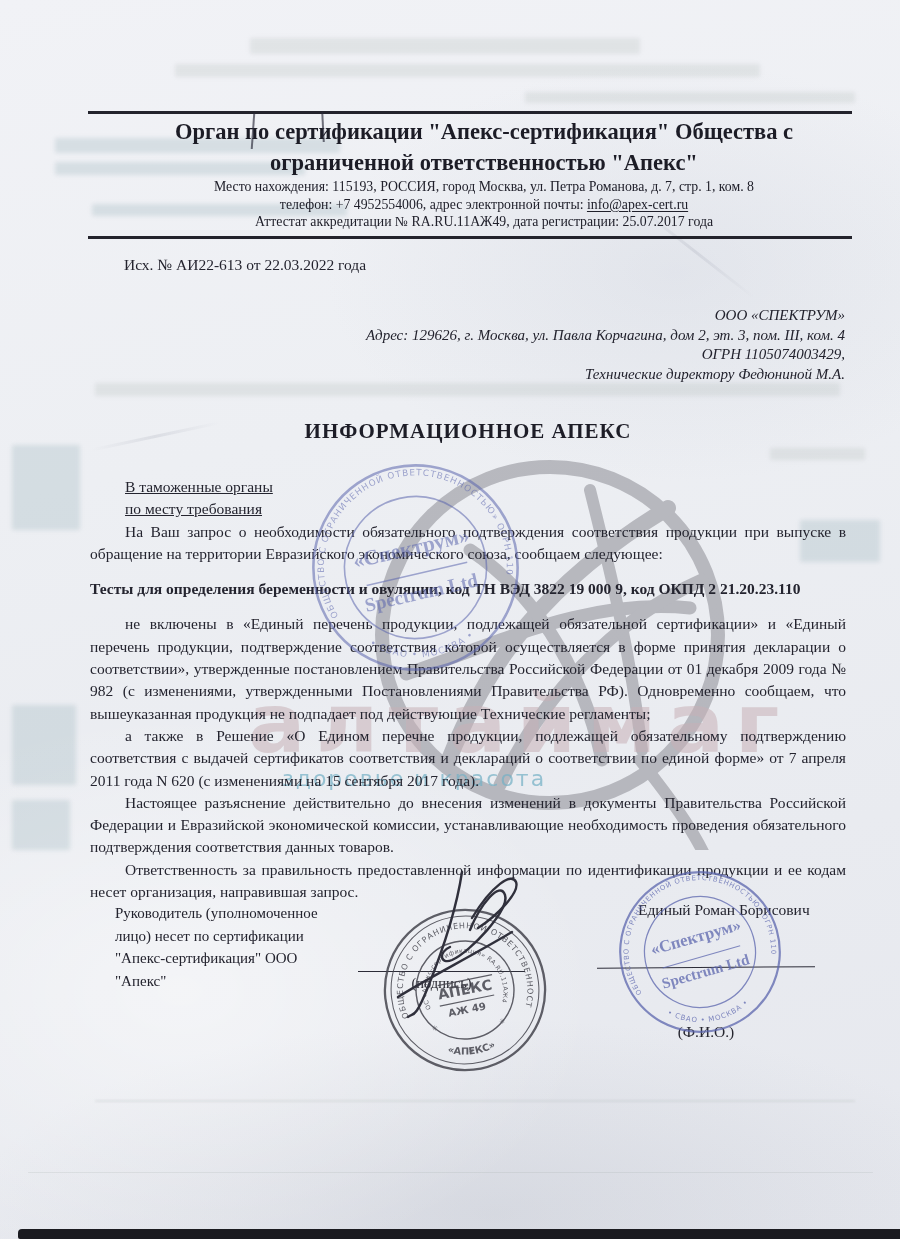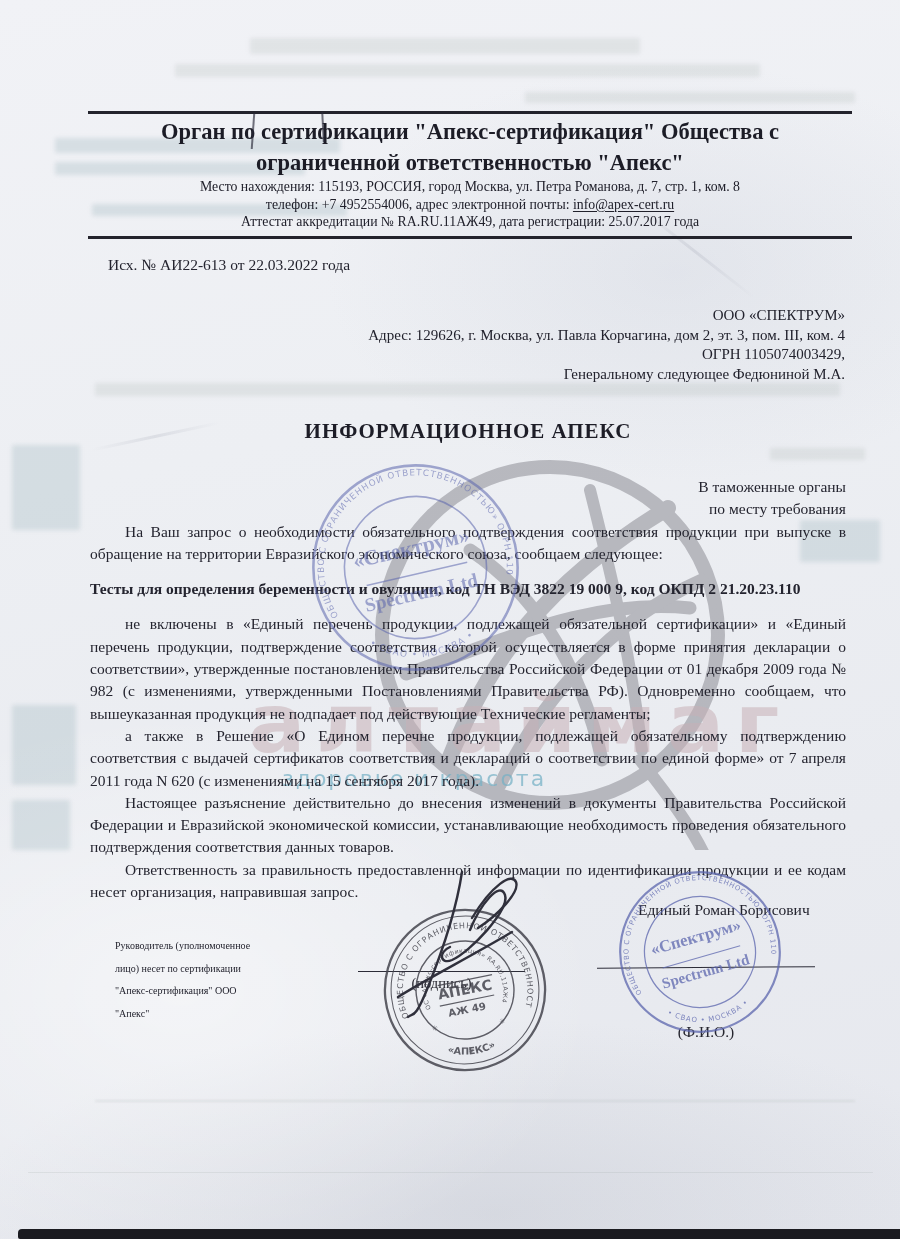--- a/index.html
+++ b/index.html
@@ -6,32 +6,32 @@
   .page{position:relative;width:900px;height:1239px;overflow:hidden;
     font-family:"Liberation Serif","DejaVu Serif",serif;color:#23232e;
     background:
       radial-gradient(ellipse 500px 300px at 75% 22%, rgba(190,196,210,.25), rgba(0,0,0,0) 70%),
       radial-gradient(ellipse 600px 400px at 20% 80%, rgba(255,255,255,.5), rgba(0,0,0,0) 70%),
       radial-gradient(ellipse 700px 260px at 55% 98%, rgba(170,175,188,.28), rgba(0,0,0,0) 75%),
       linear-gradient(168deg,#f1f2f6 0%,#edeff3 35%,#e9ebf0 70%,#e6e8ee 100%);}
   .abs{position:absolute;}
   
   .rule{position:absolute;left:88px;width:764px;height:3px;background:#23232c;}
-  .lh{position:absolute;left:90px;width:760px;text-align:center;}
+  .lh{position:absolute;left:104px;width:760px;text-align:center;}
   .lh h1{margin:0;font-size:22.5px;line-height:31px;font-weight:bold;color:#1c1c26;}
   .lh .small{font-size:13.8px;line-height:17.6px;color:#20202b;}
   .lh .small u{text-underline-offset:2px;}
   
   .bodytext{position:absolute;left:90px;top:476px;width:756px;font-size:15.5px;line-height:22.3px;color:#24242f;}
   .bodytext p{margin:0;text-align:justify;text-indent:35px;}
-  .bodytext p.nojust{text-align:right;}
+  .bodytext p.nojust{text-align:left;text-decoration:underline;}
   .bodytext p.gap{margin-top:13px;}
   .bodytext p.product{font-weight:bold;text-indent:0;}
   .rightblock{position:absolute;left:145px;top:306px;width:700px;text-align:right;
-    font-size:15px;line-height:19.6px;color:#22222d;}
+    font-size:15px;line-height:19.6px;color:#22222d;font-style:italic;}
   .sigline{position:absolute;height:0;border-top:1.6px solid #2c2c38;}
   .caption{position:absolute;text-align:center;font-size:14.5px;color:#26262f;}
   
   .wm-brand{position:absolute;left:248px;top:676px;font-family:"DejaVu Sans",sans-serif;
     font-weight:bold;font-size:82px;letter-spacing:10px;color:rgba(198,176,183,.55);
     transform:scaleX(1.04);transform-origin:left top;}
   .wm-slogan{position:absolute;left:282px;top:766px;font-family:"DejaVu Sans",sans-serif;
     font-size:22px;letter-spacing:2px;color:rgba(116,176,197,.72);}
   .ghost{position:absolute;background:rgba(145,156,152,.16);filter:blur(2px);border-radius:2px;}
   .ghostg{position:absolute;background:rgba(100,140,150,.18);filter:blur(2px);border-radius:2px;}
@@ -84,43 +84,43 @@
     <h1>Орган по сертификации "Апекс-сертификация" Общества с</h1>
     <h1>ограниченной ответственностью "Апекс"</h1>
     <div class="small" style="margin-top:0;">Место нахождения: 115193, РОССИЯ, город Москва, ул. Петра Романова, д. 7, стр. 1, ком. 8</div>
     <div class="small"><span>телефон: +7 4952554006, адрес электронной почты: </span><u>info@apex-cert.ru</u></div>
     <div class="small">Аттестат аккредитации № RA.RU.11АЖ49, дата регистрации: 25.07.2017 года</div>
   </div>
   <div class="rule" style="top:236px;"></div>
   <div class="pen" style="left:252px;top:113px;height:36px;transform:rotate(4deg);"></div>
   <div class="pen" style="left:322px;top:112px;height:30px;transform:rotate(-3deg);"></div>
 
-  <div class="abs" style="left:108px;top:256px;font-size:15.5px;">Исх. № АИ22-613 от 22.03.2022 года</div>
+  <div class="abs" style="left:124px;top:256px;font-size:15.5px;">Исх. № АИ22-613 от 22.03.2022 года</div>
 
   <div class="rightblock">
     <div>ООО «СПЕКТРУМ»</div>
     <div>Адрес: 129626, г. Москва, ул. Павла Корчагина, дом 2, эт. 3, пом. III, ком. 4</div>
     <div>ОГРН 1105074003429,</div>
-    <div>Генеральному следующее Федюниной М.А.</div>
+    <div>Технические директору Федюниной М.А.</div>
   </div>
 
   <div class="abs" style="left:90px;top:419px;width:756px;text-align:center;font-size:21px;font-weight:bold;letter-spacing:1px;color:#1d1d27;">ИНФОРМАЦИОННОЕ АПЕКС</div>
 
   <div class="bodytext">
     <p class="nojust">В таможенные органы</p>
     <p class="nojust">по месту требования</p>
     <p>На Ваш запрос о необходимости обязательного подтверждения соответствия продукции при выпуске в обращение на территории Евразийского экономического союза, сообщаем следующее:</p>
     <p class="gap product">Тесты для определения беременности и овуляции, код ТН ВЭД 3822 19 000 9, код ОКПД 2 21.20.23.110</p>
     <p class="gap">не включены в «Единый перечень продукции, подлежащей обязательной сертификации» и «Единый перечень продукции, подтверждение соответствия которой осуществляется в форме принятия декларации о соответствии», утвержденные постановлением Правительства Российской Федерации от 01 декабря 2009 года № 982 (с изменениями, утвержденными Постановлениями Правительства РФ). Одновременно сообщаем, что вышеуказанная продукция не подпадает под действующие Технические регламенты;</p>
     <p>а также в Решение «О Едином перечне продукции, подлежащей обязательному подтверждению соответствия с выдачей сертификатов соответствия и деклараций о соответствии по единой форме» от 7 апреля 2011 года N 620 (с изменениями на 15 сентября 2017 года).</p>
     <p>Настоящее разъяснение действительно до внесения изменений в документы Правительства Российской Федерации и Евразийской экономической комиссии, устанавливающие необходимость проведения обязательного подтверждения соответствия данных товаров.</p>
     <p>Ответственность за правильность предоставленной информации по идентификации продукции и ее кодам несет организация, направившая запрос.</p>
   </div>
 
-  <div class="abs" style="left:115px;top:902px;width:265px;font-size:10px;line-height:22.6px;margin-top:33px;">
+  <div class="abs" style="left:115px;top:902px;width:265px;font-size:15px;line-height:22.6px;">
     <div>Руководитель (уполномоченное</div>
     <div>лицо) несет по сертификации</div>
     <div>"Апекс-сертификация" ООО</div>
     <div>"Апекс"</div>
   </div>
   <div class="abs" style="left:638px;top:901px;font-size:15.5px;">Единый Роман Борисович</div>
   <div class="sigline" style="left:358px;top:971px;width:167px;"></div>
   <div class="caption" style="left:358px;top:975px;width:167px;">(подпись)</div>
   <div class="sigline" style="left:597px;top:967px;width:218px;transform:rotate(-0.4deg);"></div>
   <div class="caption" style="left:597px;top:1023px;width:218px;font-size:15.5px;">(Ф.И.О.)</div>

